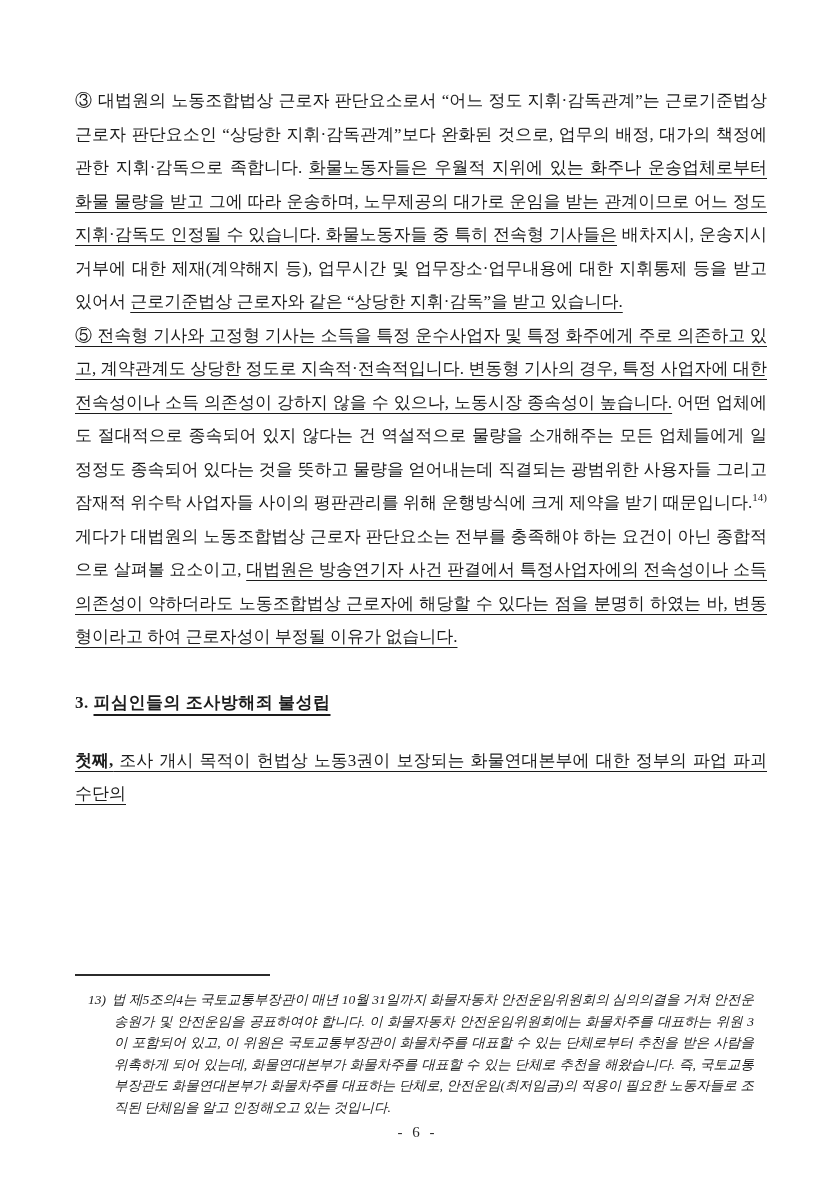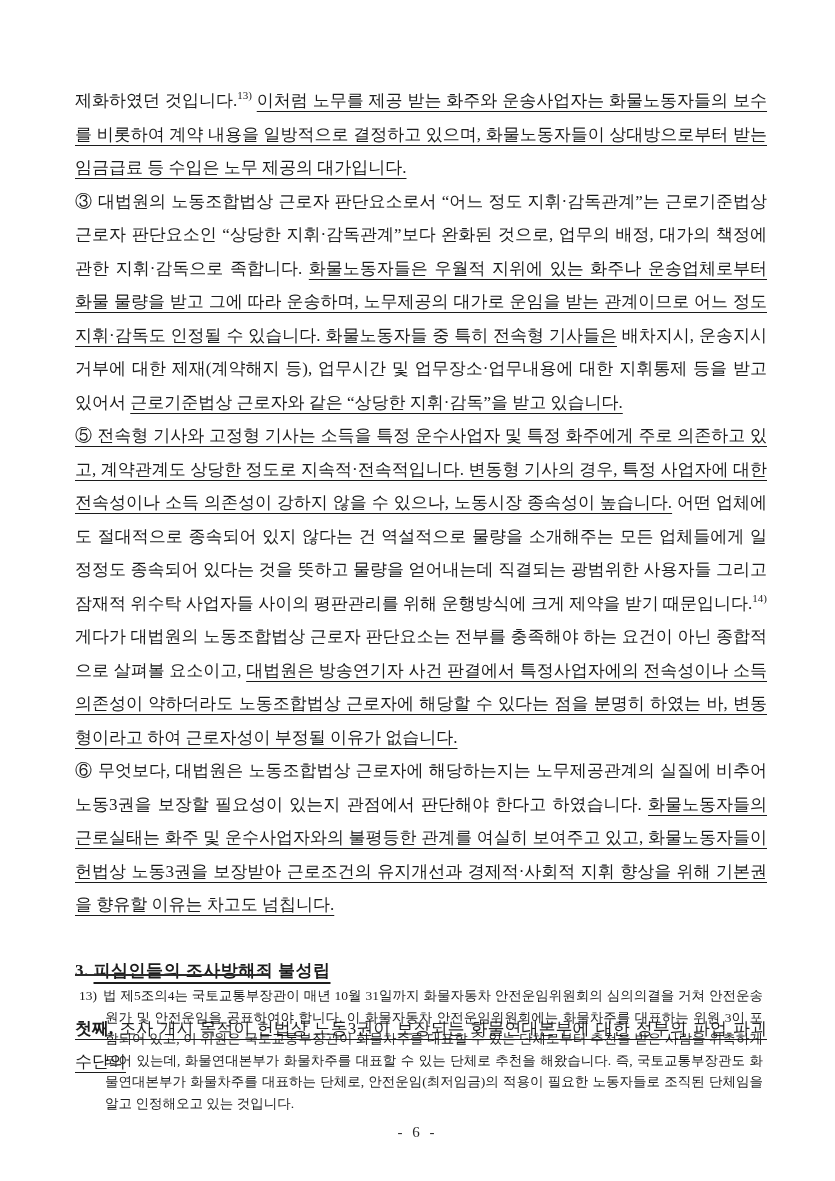--- a/index.html
+++ b/index.html
@@ -69,21 +69,22 @@
     border-top: 2px solid #2b2b2b;
     margin-bottom: 9px;
   }
   .footnote {
     font-size: 13.5px;
     line-height: 21.5px;
     text-align: justify;
     word-break: break-all;
     padding-left: 26px;
     text-indent: -26px;
-    margin: 4px;
+    margin: 13px;
+    font-style: italic;
   }
   .fn-marker {
     padding-right: 6px;
   }
   .page-number {
     position: absolute;
     top: 1124px;
     left: 0;
     right: 0;
     text-align: center;
@@ -91,24 +92,22 @@
     letter-spacing: 3px;
     color: #2a2a2a;
   }
 </style>
 </head>
 <body>
 
 <div class="page">
 
   <main class="content">
-    <p class="body-para"><span>제화하였던 것입니다.</span><sup class="fnref">13)</sup><span> </span><span class="u">이처럼 노무를 제공 받는 화주와 운송사업자는 화물노동자들의 보수를 비롯하여 계약 내용을 일방적으로 결정하고 있으며, 화물노동자들이 상대방으로부터 받는 임금급료 등 수입은 노무 제공의 대가입니다.</span></p>
     <p class="body-para"><span>③ 대법원의 노동조합법상 근로자 판단요소로서 “어느 정도 지휘·감독관계”는 근로기준법상 근로자 판단요소인 “상당한 지휘·감독관계”보다 완화된 것으로, 업무의 배정, 대가의 책정에 관한 지휘·감독으로 족합니다. </span><span class="u">화물노동자들은 우월적 지위에 있는 화주나 운송업체로부터 화물 물량을 받고 그에 따라 운송하며, 노무제공의 대가로 운임을 받는 관계이므로 어느 정도 지휘·감독도 인정될 수 있습니다. 화물노동자들 중 특히 전속형 기사들은</span><span> 배차지시, 운송지시 거부에 대한 제재(계약해지 등), 업무시간 및 업무장소·업무내용에 대한 지휘통제 등을 받고 있어서 </span><span class="u">근로기준법상 근로자와 같은 “상당한 지휘·감독”을 받고 있습니다.</span></p>
     <p class="body-para"><span class="u">⑤ 전속형 기사와 고정형 기사는 소득을 특정 운수사업자 및 특정 화주에게 주로 의존하고 있고, 계약관계도 상당한 정도로 지속적·전속적입니다. 변동형 기사의 경우, 특정 사업자에 대한 전속성이나 소득 의존성이 강하지 않을 수 있으나, 노동시장 종속성이 높습니다.</span><span> 어떤 업체에도 절대적으로 종속되어 있지 않다는 건 역설적으로 물량을 소개해주는 모든 업체들에게 일정정도 종속되어 있다는 것을 뜻하고 물량을 얻어내는데 직결되는 광범위한 사용자들 그리고 잠재적 위수탁 사업자들 사이의 평판관리를 위해 운행방식에 크게 제약을 받기 때문입니다.</span><sup class="fnref">14)</sup><span> 게다가 대법원의 노동조합법상 근로자 판단요소는 전부를 충족해야 하는 요건이 아닌 종합적으로 살펴볼 요소이고, </span><span class="u">대법원은 방송연기자 사건 판결에서 특정사업자에의 전속성이나 소득의존성이 약하더라도 노동조합법상 근로자에 해당할 수 있다는 점을 분명히 하였는 바, 변동형이라고 하여 근로자성이 부정될 이유가 없습니다.</span></p>
-    <p class="body-para"><span>⑥ 무엇보다, 대법원은 노동조합법상 근로자에 해당하는지는 노무제공관계의 실질에 비추어 노동3권을 보장할 필요성이 있는지 관점에서 판단해야 한다고 하였습니다. </span><span class="u">화물노동자들의 근로실태는 화주 및 운수사업자와의 불평등한 관계를 여실히 보여주고 있고, 화물노동자들이 헌법상 노동3권을 보장받아 근로조건의 유지개선과 경제적·사회적 지휘 향상을 위해 기본권을 향유할 이유는 차고도 넘칩니다.</span></p>
 
     <h2 class="section-heading"><span class="b">3. </span><span class="u b">피심인들의 조사방해죄 불성립</span></h2>
 
     <p class="body-para first-point"><span class="u b">첫째,</span><span class="u"> 조사 개시 목적이 헌법상 노동3권이 보장되는 화물연대본부에 대한 정부의 파업 파괴 수단의</span></p>
   </main>
 
   <footer class="footnote-area">
     <div class="footnote-rule"></div>
     <p class="footnote"><span class="fn-marker">13)</span><span class="fn-text">법 제5조의4는 국토교통부장관이 매년 10월 31일까지 화물자동차 안전운임위원회의 심의의결을 거쳐 안전운송원가 및 안전운임을 공표하여야 합니다. 이 화물자동차 안전운임위원회에는 화물차주를 대표하는 위원 3이 포함되어 있고, 이 위원은 국토교통부장관이 화물차주를 대표할 수 있는 단체로부터 추천을 받은 사람을 위촉하게 되어 있는데, 화물연대본부가 화물차주를 대표할 수 있는 단체로 추천을 해왔습니다. 즉, 국토교통부장관도 화물연대본부가 화물차주를 대표하는 단체로, 안전운임(최저임금)의 적용이 필요한 노동자들로 조직된 단체임을 알고 인정해오고 있는 것입니다.</span></p>
   </footer>

